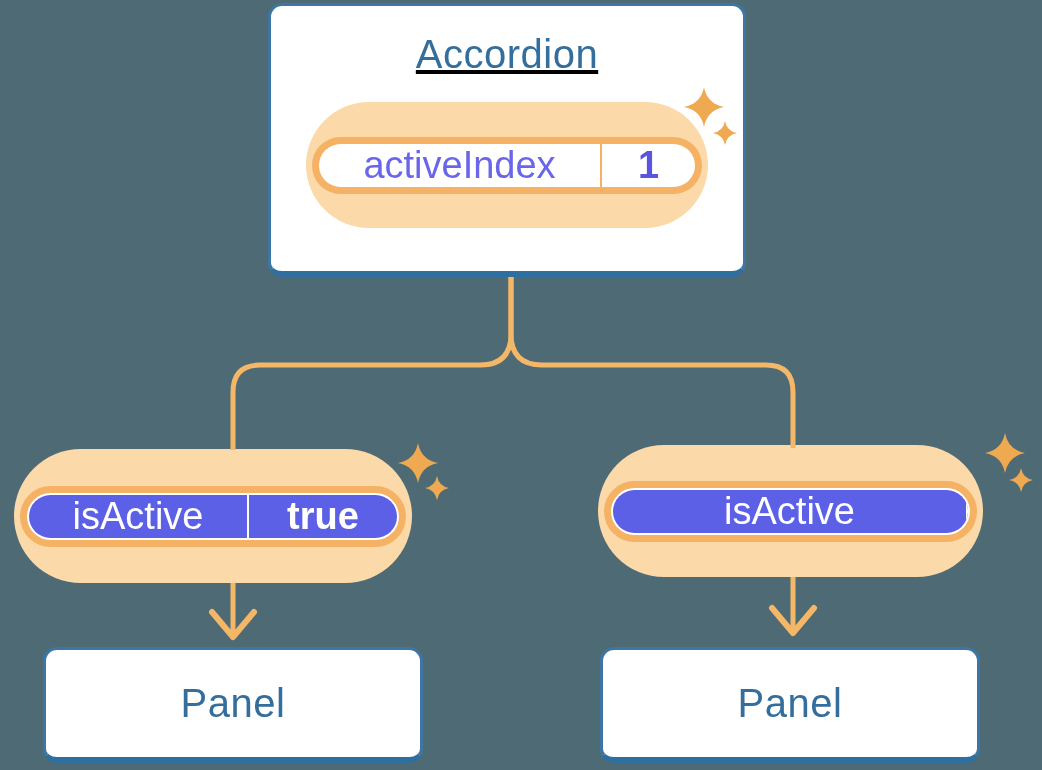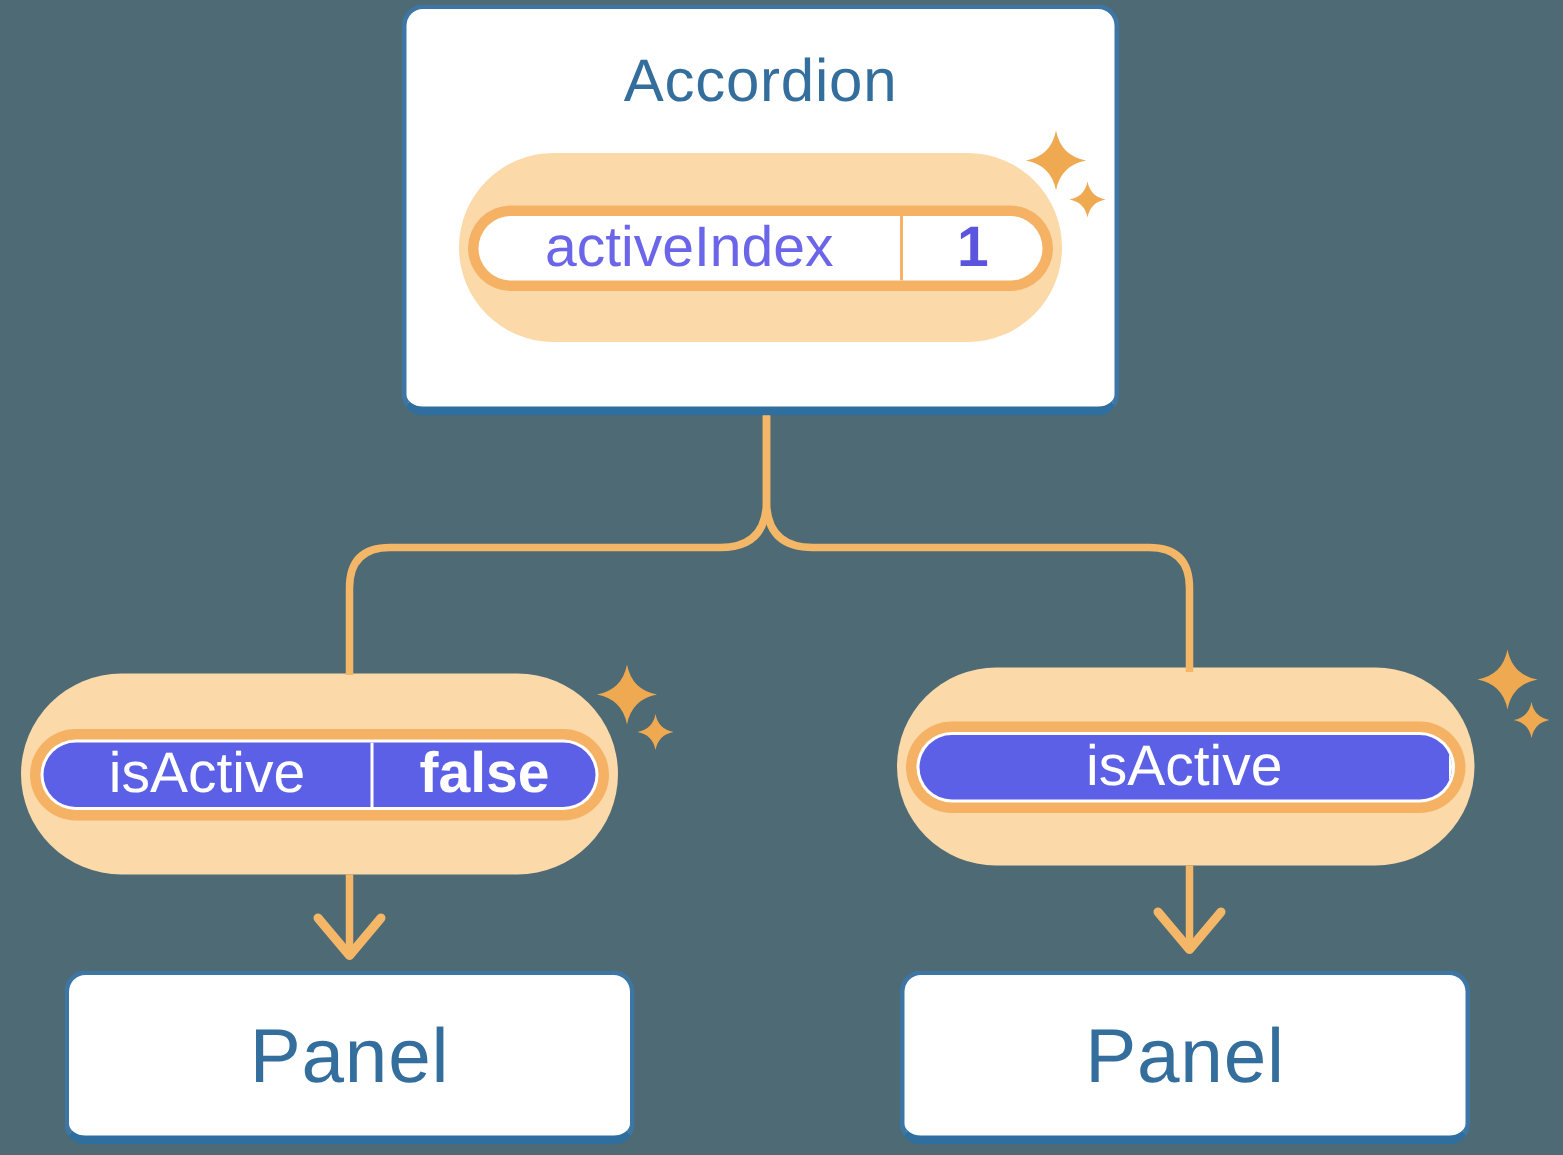--- a/index.html
+++ b/index.html
@@ -38,33 +38,33 @@
   .card{
     position:absolute;
     box-sizing:border-box;
     background:var(--card-fill);
     border:3px solid var(--card-border);
     border-bottom:6px solid var(--card-border-bottom);
     border-radius:14px;
     z-index:2;
   }
   .card-root{
-    left:268px;top:3px;width:478px;height:274px;
+    left:268px;top:3px;width:478px;height:274px;text-decoration:underline;
   }
   .card-title{
     margin-top:26px;
     text-align:center;
     font-size:40px;
     line-height:44px;
     color:var(--heading-text);
     letter-spacing:0.5px;
   }
   .panel-box{
     display:flex;align-items:center;justify-content:center;
-    font-size:51px;
+    font-size:40px;
     color:var(--heading-text);
     letter-spacing:0.5px;
   }
   .panel-left{left:43px;top:647px;width:380px;height:116px;}
   .panel-right{left:600px;top:647px;width:380px;height:116px;}
 
   
   .pill{
     position:absolute;
     box-sizing:border-box;
@@ -148,21 +148,21 @@
       </div>
     </div>
   </div>
 
   <div class="pill prop-pill prop-pill-left">
     <div class="pill-ring-orange">
       <div class="pill-ring-white">
         <div class="pill-body purple-body">
           <div class="pill-section pill-label">isActive</div>
           <div class="pill-divider"></div>
-          <div class="pill-section pill-value" style="width:148px">false</div>
+          <div class="pill-section pill-value" style="width:148px">true</div>
         </div>
       </div>
     </div>
   </div>
 
   <div class="pill prop-pill prop-pill-right">
     <div class="pill-ring-orange">
       <div class="pill-ring-white">
         <div class="pill-body purple-body">
           <div class="pill-section pill-label">isActive</div>

